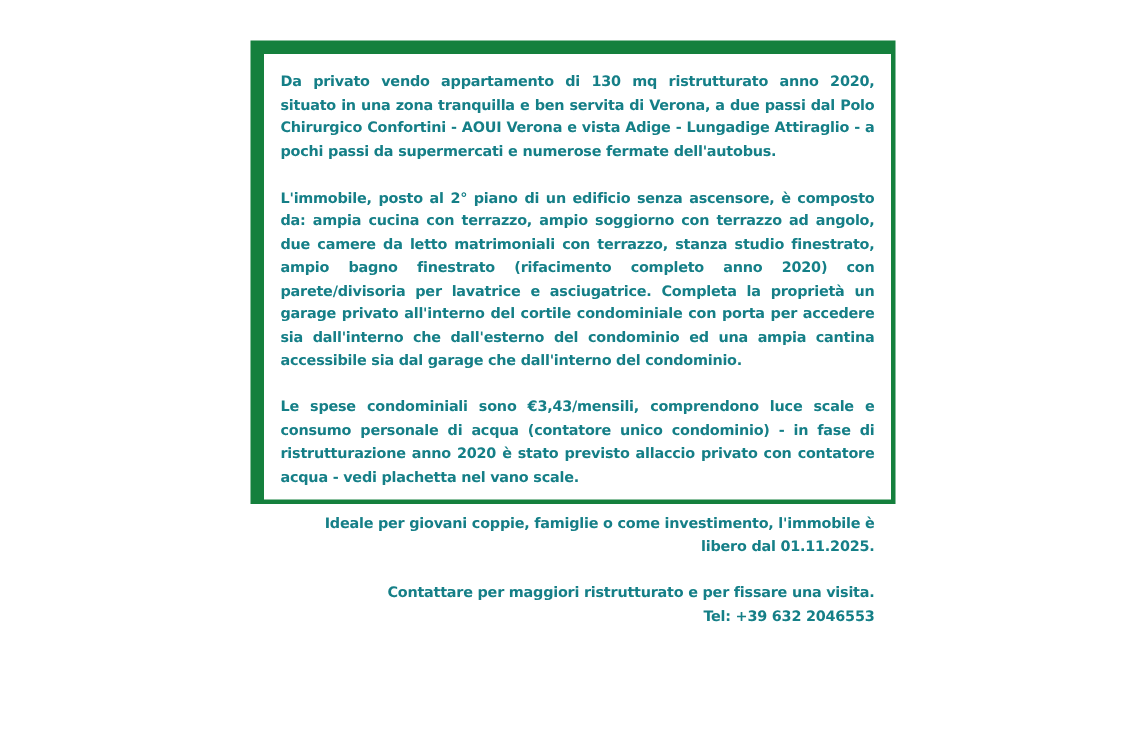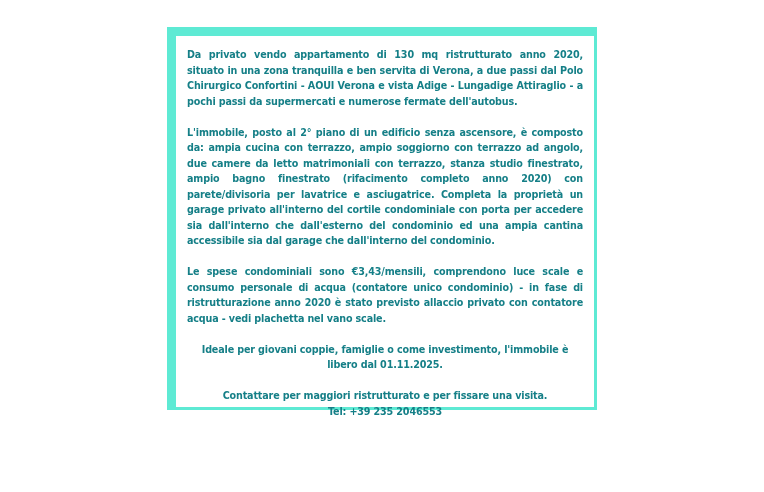--- a/index.html
+++ b/index.html
@@ -8,22 +8,22 @@
       background: #ffffff;
       width: 764px;
       height: 492px;
       overflow: hidden;
     }
     .frame {
       position: absolute;
       left: 167px;
       top: 27px;
       width: 430px;
-      height: 383px;
-      background: #5eead4;
+      height: 309px;
+      background: #15803d;
       box-sizing: border-box;
     }
     .card {
       position: absolute;
       left: 9px;
       top: 9px;
       right: 3px;
       bottom: 3px;
       background: #ffffff;
       box-sizing: border-box;
@@ -32,30 +32,30 @@
     .para {
       font-family: "DejaVu Sans", sans-serif;
       font-weight: bold;
       font-size: 9.6px;
       line-height: 15.5px;
       color: #157f87;
       text-align: justify;
       margin: 0 0 15.5px 0;
       letter-spacing: -0.15px;
     }
-    .para.left { text-align: center; }
+    .para.left { text-align: right; }
     .para.last { margin-bottom: 0; }
   </style>
 </head>
 <body>
 
 <div class="frame">
   <div class="card">
     <p class="para">Da privato vendo appartamento di 130 mq ristrutturato anno 2020, situato in una zona tranquilla e ben servita di Verona, a due passi dal Polo Chirurgico Confortini - AOUI Verona e vista Adige - Lungadige Attiraglio - a pochi passi da supermercati e numerose fermate dell'autobus.</p>
     <p class="para">L'immobile, posto al 2° piano di un edificio senza ascensore, è composto da: ampia cucina con terrazzo, ampio soggiorno con terrazzo ad angolo, due camere da letto matrimoniali con terrazzo, stanza studio finestrato, ampio bagno finestrato (rifacimento completo anno 2020) con parete/divisoria per lavatrice e asciugatrice. Completa la proprietà un garage privato all'interno del cortile condominiale con porta per accedere sia dall'interno che dall'esterno del condominio ed una ampia cantina accessibile sia dal garage che dall'interno del condominio.</p>
     <p class="para">Le spese condominiali sono €3,43/mensili, comprendono luce scale e consumo personale di acqua (contatore unico condominio) - in fase di ristrutturazione anno 2020 è stato previsto allaccio privato con contatore acqua - vedi plachetta nel vano scale.</p>
     <p class="para left">Ideale per giovani coppie, famiglie o come investimento, l'immobile è libero dal 01.11.2025.</p>
     <div class="para left last">
       <div>Contattare per maggiori ristrutturato e per fissare una visita.</div>
-      <div>Tel: +39 235 2046553</div>
+      <div>Tel: +39 632 2046553</div>
     </div>
   </div>
 </div>
 
 </body></html>

